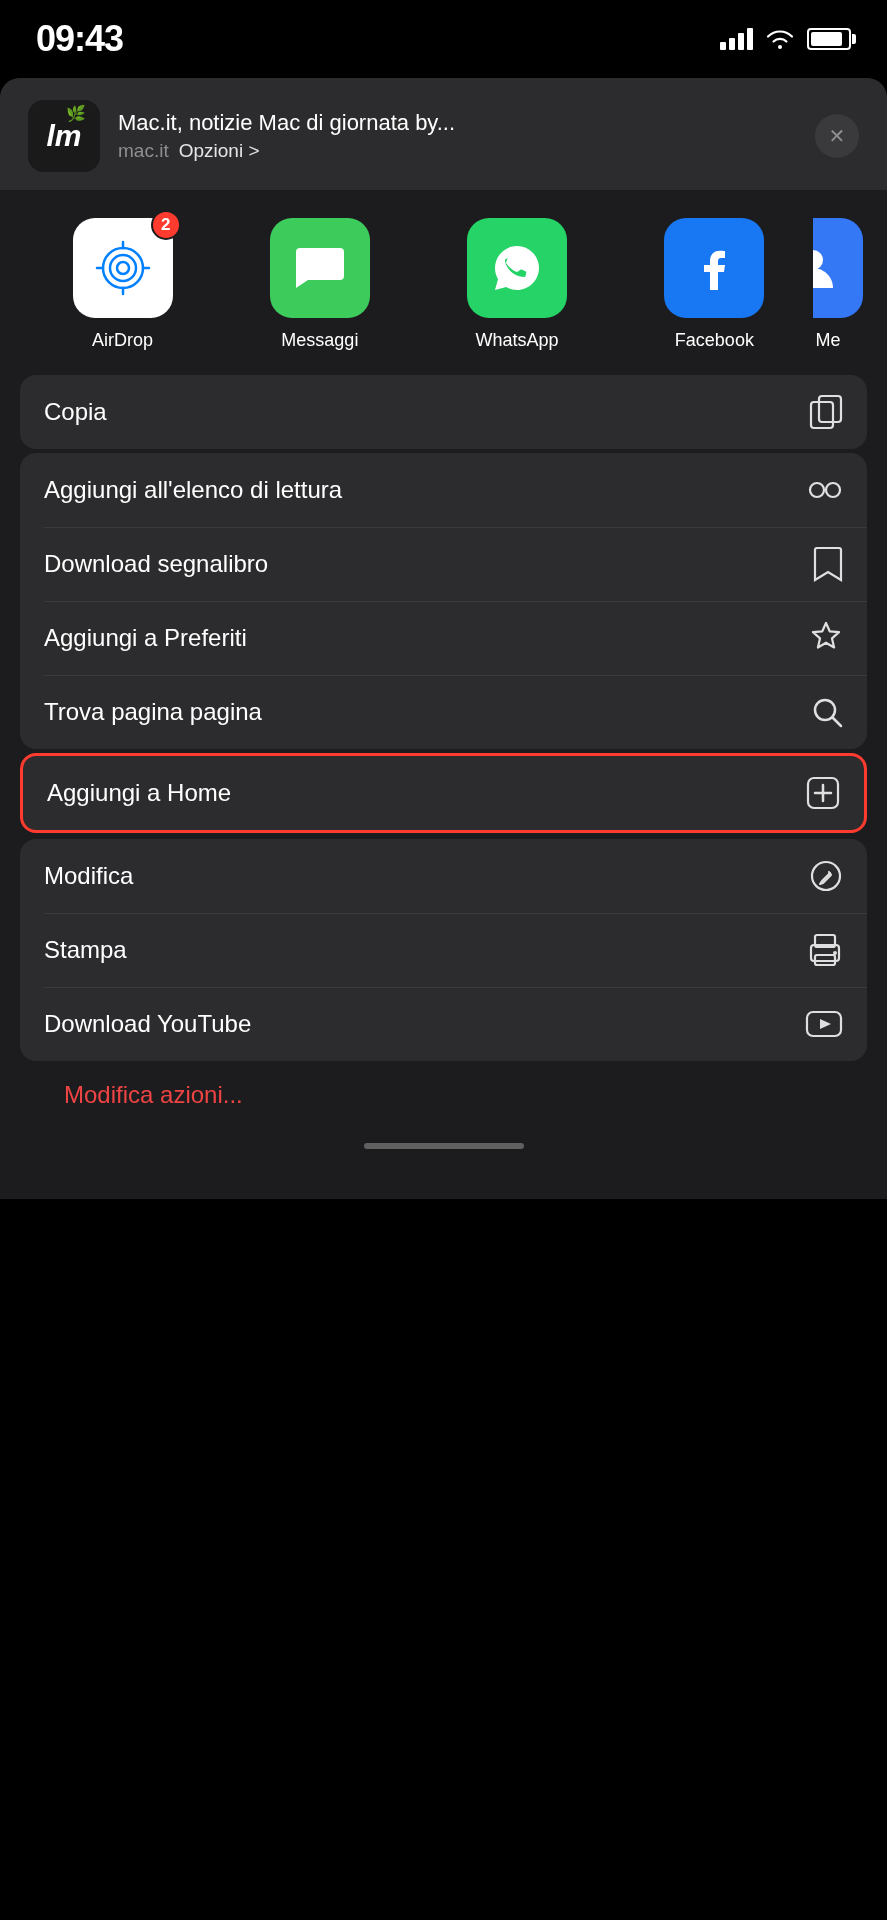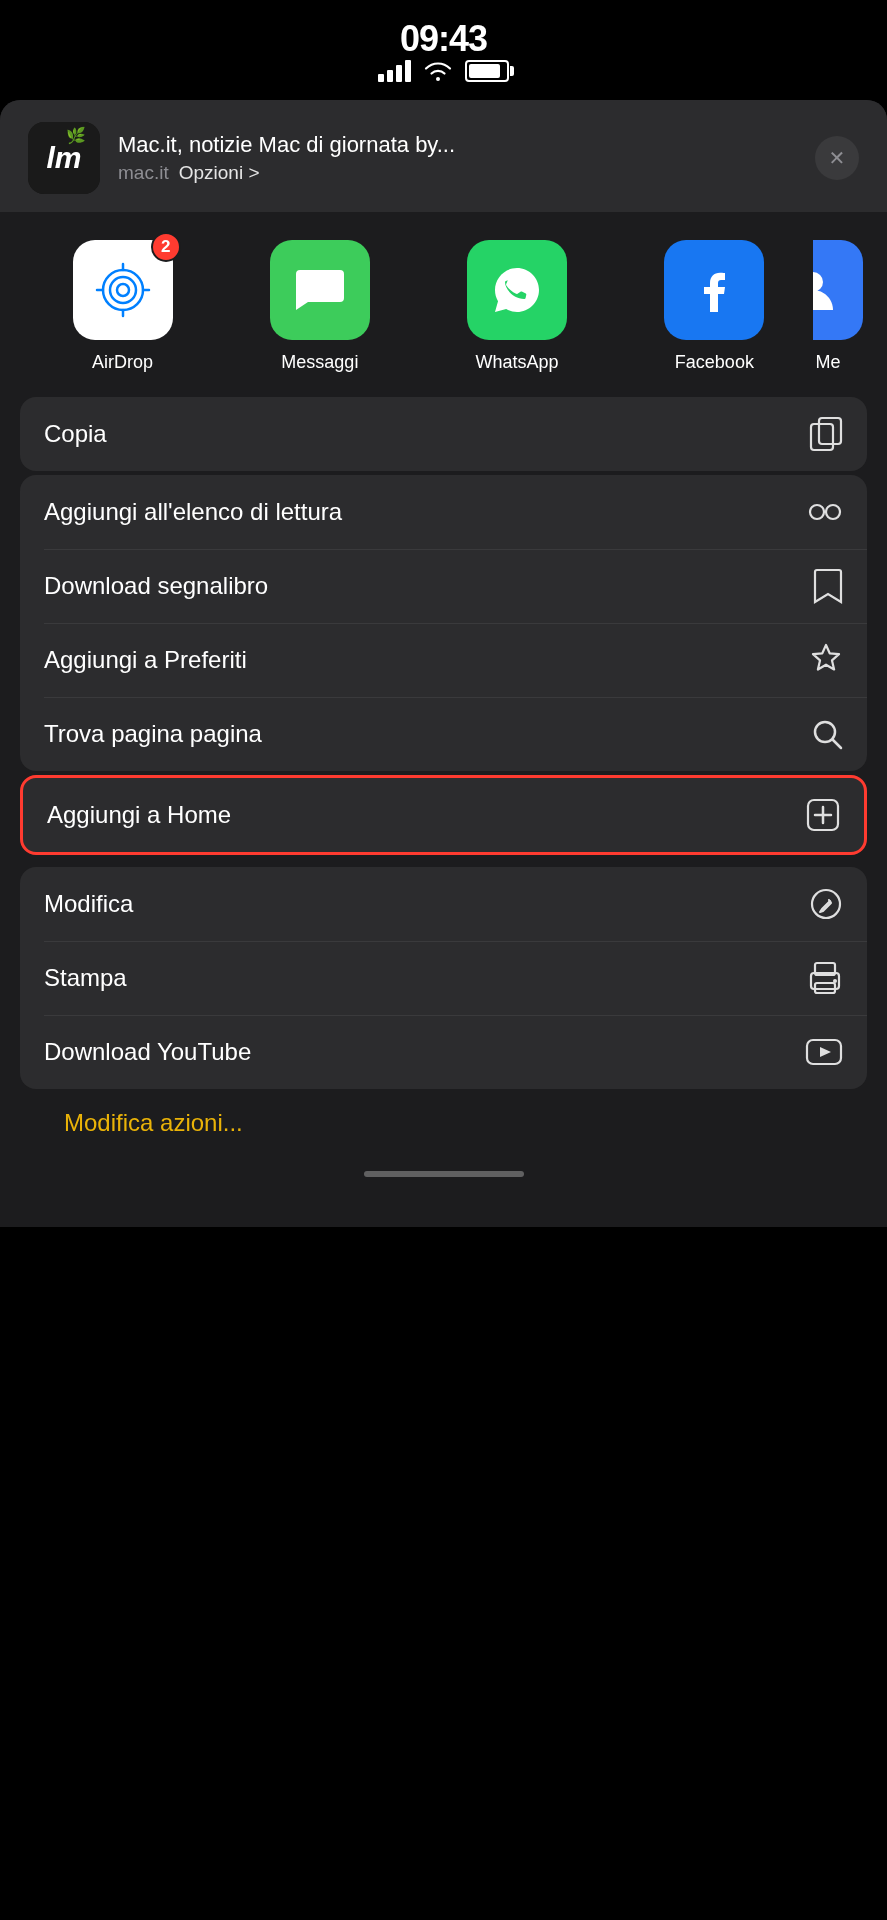--- a/index.html
+++ b/index.html
@@ -14,21 +14,20 @@
       position: relative;
     }
 
     
     .status-bar {
       display: flex;
       justify-content: space-between;
       align-items: center;
       padding: 18px 36px 10px;
       background: #000;
-      flex-direction: column;
     }
     .status-time {
       font-size: 36px;
       font-weight: 700;
       letter-spacing: -1px;
       color: #fff;
     }
     .status-icons {
       display: flex;
       align-items: center;
@@ -296,32 +295,32 @@
       font-size: 26px;
       color: #fff;
       opacity: 0.85;
     }
 
     
     .menu-item-highlighted {
       background: #2c2c2e;
       border-radius: 16px;
       overflow: hidden;
-      margin-bottom: 12px;
+      margin-bottom: 6px;
       border: 3px solid #ff3b30;
     }
 
     
     .modifica-azioni {
       padding: 16px 24px 8px;
       margin: 0 20px;
     }
     .modifica-link {
       font-size: 24px;
-      color: #eab308;
+      color: #ef4444;
       cursor: pointer;
     }
 
     
     .home-indicator {
       display: flex;
       justify-content: center;
       padding: 16px 0 10px;
     }
     .home-bar {

